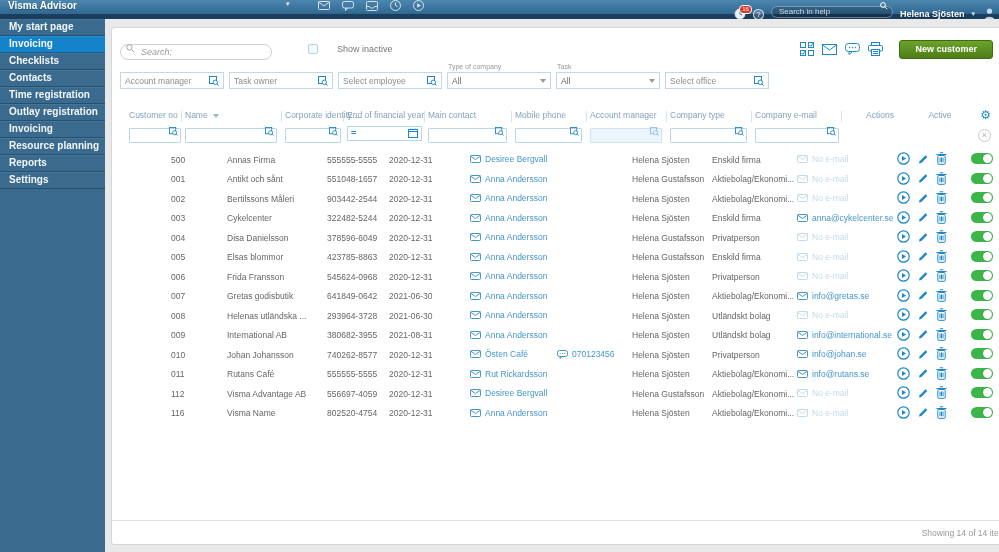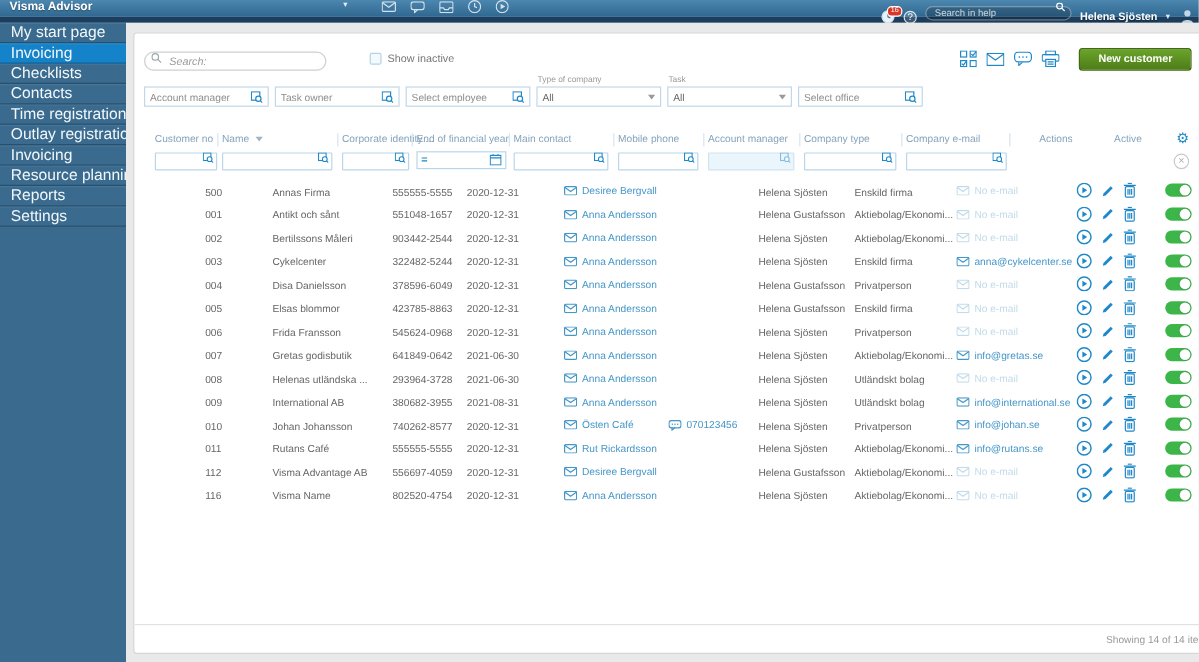--- a/index.html
+++ b/index.html
@@ -23,36 +23,36 @@
   .help-search input { width:100%; height:12px; border-radius:7px; border:1px solid rgba(255,255,255,.35);
     background:rgba(0,0,0,.18); color:#fff; font-size:8px; padding:0 16px 0 7px; outline:none; }
   .help-search input::placeholder { color:rgba(255,255,255,.75); }
   .help-search svg { position:absolute; right:5px; top:2px; }
   .user-name { font-size:9px; font-weight:bold; text-shadow:0 1px 1px rgba(0,0,0,.3); cursor:pointer; }
   .navy-strip { height:5px; background:#1b3e5f; }
 
   
   .layout { display:flex; height:533px; }
   .sidebar { width:105px; background:#3a6b8e; flex:none; }
-  .sb-item { height:17px; line-height:16px; padding-left:9px; font-size:13px; font-weight:normal;
+  .sb-item { height:17px; line-height:16px; padding-left:9px; font-size:10px; font-weight:bold;
     color:#f2f7fa; border-bottom:1px solid rgba(18,48,72,.45); box-shadow:inset 0 1px 0 rgba(255,255,255,.07);
     cursor:pointer; white-space:nowrap; }
   .sb-item.active { background:#1583ca; }
   .main { flex:1; background:#e9e9e9; position:relative; padding:8px 7px 7px 6px; }
   .card { background:#fff; border:1px solid #d6d6d6; border-radius:3px; height:100%;
     display:flex; flex-direction:column; overflow:hidden; }
 
   
   .toolbar { display:flex; align-items:center; padding:12px 40px 0 8px; height:30px; flex:none; }
   .search-pill { position:relative; width:152px; height:16px; }
   .search-pill input { width:100%; height:16px; border:1px solid #cfcfcf; border-radius:9px;
     font-size:9px; font-style:italic; color:#777; padding:0 8px 0 20px; outline:none; }
   .search-pill input::placeholder { color:#9a9a9a; }
   .search-pill svg { position:absolute; left:6px; top:3px; }
-  .show-inactive { margin-left:36px; display:flex; align-items:center; gap:5px; font-size:9px; color:#777; cursor:pointer; }
+  .show-inactive { margin-left:36px; display:flex; align-items:center; gap:19px; font-size:9px; color:#777; cursor:pointer; }
   .checkbox { width:10px; height:10px; border:1px solid #b5d2e5; background:#f3fafd; border-radius:2px; }
   .tool-icons { margin-left:auto; display:flex; align-items:center; gap:8px; }
   .tool-ic { display:inline-flex; cursor:pointer; }
   .btn-new { margin-left:16px; height:19px; padding:0 15px; background:linear-gradient(#6aa42b,#4e7d18);
     border:1px solid #406a0e; border-radius:3px; color:#fff; font-size:9px; font-weight:bold; cursor:pointer; }
   .side-tab { position:absolute; right:0; top:16px; width:27px; height:26px; background:#fff;
     border:1px solid #c9c9c9; border-right:none; border-radius:3px 0 0 3px;
     box-shadow:-1px 1px 2px rgba(0,0,0,.12); display:flex; align-items:center; justify-content:center; cursor:pointer; }
 
   

